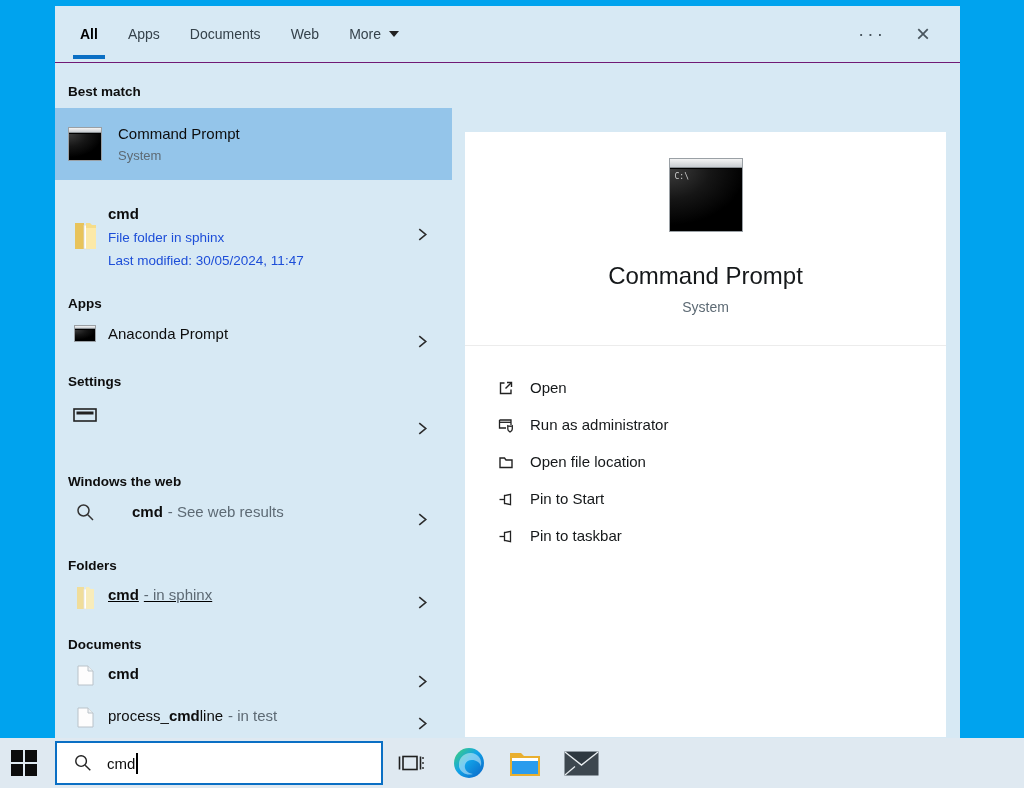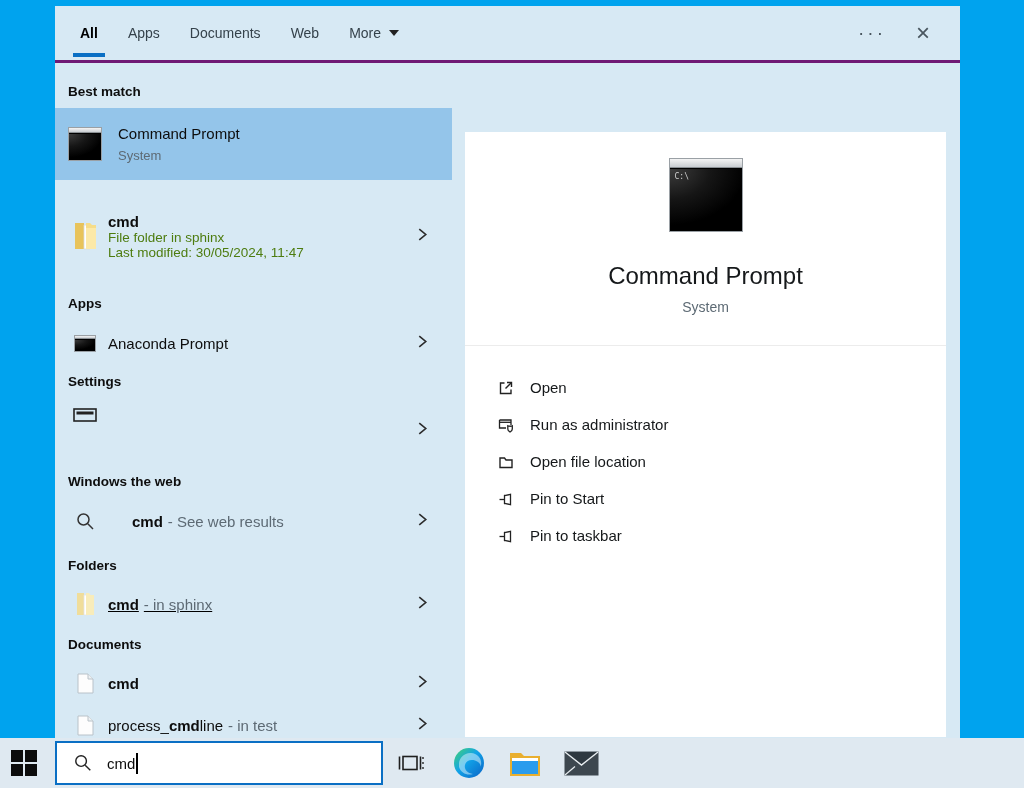--- a/index.html
+++ b/index.html
@@ -5,21 +5,21 @@
   * { margin:0; padding:0; box-sizing:border-box; }
   body { width:1024px; height:788px; overflow:hidden; }
   .desktop { position:relative; width:1024px; height:788px; background:#00a3ee;
              font-family:"Liberation Sans", sans-serif; overflow:hidden; }
 
   
   .flyout { position:absolute; left:55px; top:6px; width:905px; height:732px; background:#d7e9f4; }
 
   
   .tabbar { height:57px; display:flex; align-items:center; padding:0 30px 0 25px;
-            border-bottom:3px solid #701a75; }
+            border-bottom:1px solid #701a75; }
   .tab { font-size:14px; color:#35424b; margin-right:30px; height:100%;
          display:flex; align-items:center; position:relative; cursor:default; }
   .tab.selected { font-weight:bold; color:#000; }
   .tab.selected::after { content:""; position:absolute; left:-7px; right:-7px; bottom:3px;
                          height:4px; background:#0a6fc4; }
   .caret { width:0; height:0; border-left:5px solid transparent; border-right:5px solid transparent;
            border-top:6px solid #222; margin-left:8px; }
   .tab-actions { margin-left:auto; display:flex; align-items:center; gap:30px; }
   .overflow { font-size:19px; letter-spacing:3px; color:#49565f; line-height:10px; }
   .close { font-size:24px; color:#49565f; line-height:20px; }
@@ -28,31 +28,31 @@
   .body { position:relative; height:674px; }
   .list { position:absolute; left:0; top:8px; width:410px; }
   .section-header { font-size:13.5px; font-weight:bold; color:#0d0d0d; margin:13px 0 0 13px; }
 
   .best-row { margin-top:9px; width:397px; height:72px; background:#94c5ea;
               display:flex; align-items:center; padding-left:13px; }
   .bm-text { margin-left:16px; }
   .bm-title { font-size:15px; color:#0d0d0d; }
   .bm-sub { font-size:13px; color:#5d6a74; margin-top:6px; }
 
-  .row { position:relative; display:flex; align-items:center; padding-left:13px; padding-right:70px; }
+  .row { position:relative; display:flex; align-items:flex-start; padding-left:13px; padding-right:70px; }
   .icon-cell { width:34px; min-width:34px; display:flex; justify-content:center; align-items:center; }
   .r-text { margin-left:6px; font-size:15px; color:#0d0d0d; }
   .bold { font-weight:bold; }
   .note { margin-left:5px; color:#5d6a74; }
   .chev { position:absolute; right:36px; top:50%; transform:translateY(-50%); }
 
   .row.file3 { margin-top:12px; height:88px; align-items:center; }
   .file3 .col { margin-left:6px; }
   .file3 .r-title { font-size:15px; font-weight:bold; color:#0d0d0d; }
-  .file3 .r-sub { font-size:13.5px; color:#4d7c0f; }
+  .file3 .r-sub { font-size:13.5px; color:#1d4ed8; margin-top:8px; }
   .row.h36 { height:36px; }
 
   .settings-label { margin-left:6px; font-size:15px; color:#0d0d0d; line-height:22px; }
 
   
   .cmd-icon { position:relative; border:1px solid #9aa0a5; background:#000; overflow:hidden; }
   .cmd-icon .titlebar { background:linear-gradient(#f4f4f4,#c9cdd1); border-bottom:1px solid #8b9094; }
   .cmd-icon .screen { position:absolute; left:0; right:0; bottom:0;
         background:radial-gradient(140% 120% at 0% 0%, #3d3d3d 0%, #161616 40%, #000 75%); }
   .cmd-icon.sm { width:34px; height:34px; }

